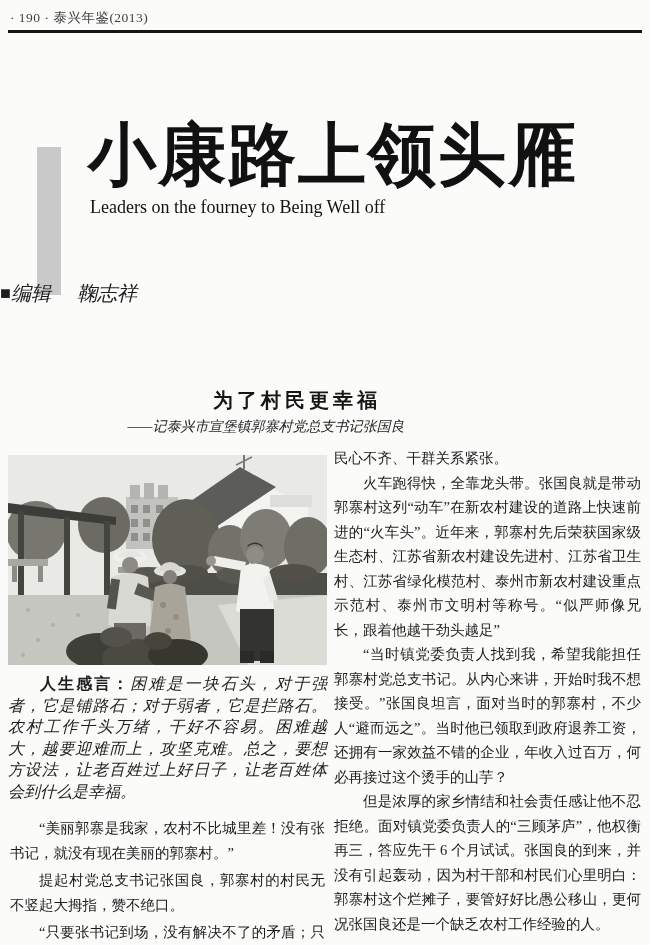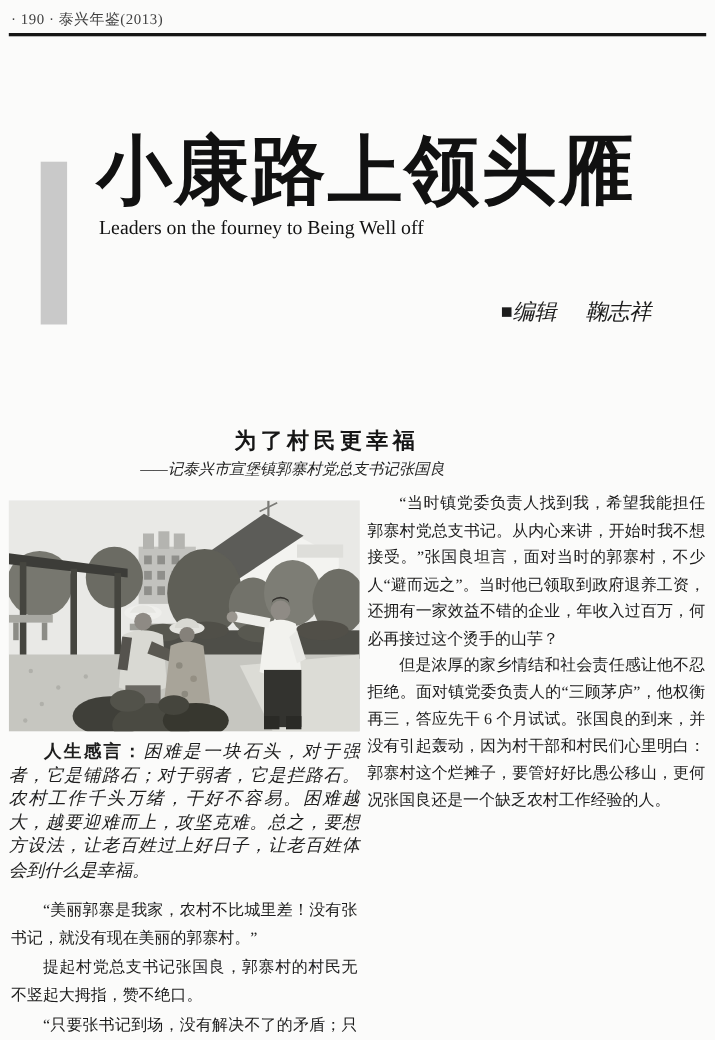--- a/index.html
+++ b/index.html
@@ -16,21 +16,21 @@
   
   .page-header{top:9px;left:10px;font-size:13.5px;letter-spacing:.5px;color:#404040;}
   .head-rule{top:30px;left:8px;width:634px;height:3px;background:#151515;}
 
   
   .title-bar{left:37px;top:147px;width:24px;height:148px;background:#c9c9c9;}
   .main-title{left:88px;top:110px;font-size:68px;font-weight:bold;letter-spacing:2px;color:#111;
               font-family:"Liberation Serif","DejaVu Serif",serif;white-space:nowrap;}
   .en-title{left:90px;top:197px;font-size:18px;font-weight:normal;color:#111;
             font-family:"Liberation Serif","DejaVu Serif",serif;}
-  .editor-line{left:0;top:270px;width:592px;text-align:right;font-size:20px;
+  .editor-line{left:0;top:280px;width:592px;text-align:left;font-size:20px;
                font-style:italic;white-space:nowrap;}
   .editor-line .sq{font-style:normal;font-size:18px;vertical-align:1px;}
   .editor-line .gap{display:inline-block;width:26px;}
 
   
   .sec-title{left:0;top:387px;width:594px;text-align:center;font-size:20px;font-weight:bold;
              letter-spacing:4px;font-family:"Liberation Sans","DejaVu Sans",sans-serif;color:#161616;}
   .sec-byline{left:0;top:418px;width:532px;text-align:center;font-size:14px;font-style:italic;color:#222;}
 
   
@@ -182,16 +182,18 @@
 
   <div class="body-text" style="margin-top:14px;">
     <p>“美丽郭寨是我家，农村不比城里差！没有张书记，就没有现在美丽的郭寨村。”</p>
     <p>提起村党总支书记张国良，郭寨村的村民无不竖起大拇指，赞不绝口。</p>
     <p>“只要张书记到场，没有解决不了的矛盾；只要张书记努力攀登，没有过不去的坎儿。”</p>
     <p>很难想象，现在这个绿树环绕、繁花掩映、乡风文明的村子曾经是一个出了名的穷村、乱村，班子涣散、</p>
   </div>
 </div>
 
 <div class="col col-right">
+  <p class="cont">民心不齐、干群关系紧张。</p>
+  <p>火车跑得快，全靠龙头带。张国良就是带动郭寨村这列“动车”在新农村建设的道路上快速前进的“火车头”。近年来，郭寨村先后荣获国家级生态村、江苏省新农村建设先进村、江苏省卫生村、江苏省绿化模范村、泰州市新农村建设重点示范村、泰州市文明村等称号。“似严师像兄长，跟着他越干劲头越足”</p>
   <p>“当时镇党委负责人找到我，希望我能担任郭寨村党总支书记。从内心来讲，开始时我不想接受。”张国良坦言，面对当时的郭寨村，不少人“避而远之”。当时他已领取到政府退养工资，还拥有一家效益不错的企业，年收入过百万，何必再接过这个烫手的山芋？</p>
   <p>但是浓厚的家乡情结和社会责任感让他不忍拒绝。面对镇党委负责人的“三顾茅庐”，他权衡再三，答应先干 6 个月试试。张国良的到来，并没有引起轰动，因为村干部和村民们心里明白：郭寨村这个烂摊子，要管好好比愚公移山，更何况张国良还是一个缺乏农村工作经验的人。</p>
 
 </div>
 
 </body></html>

